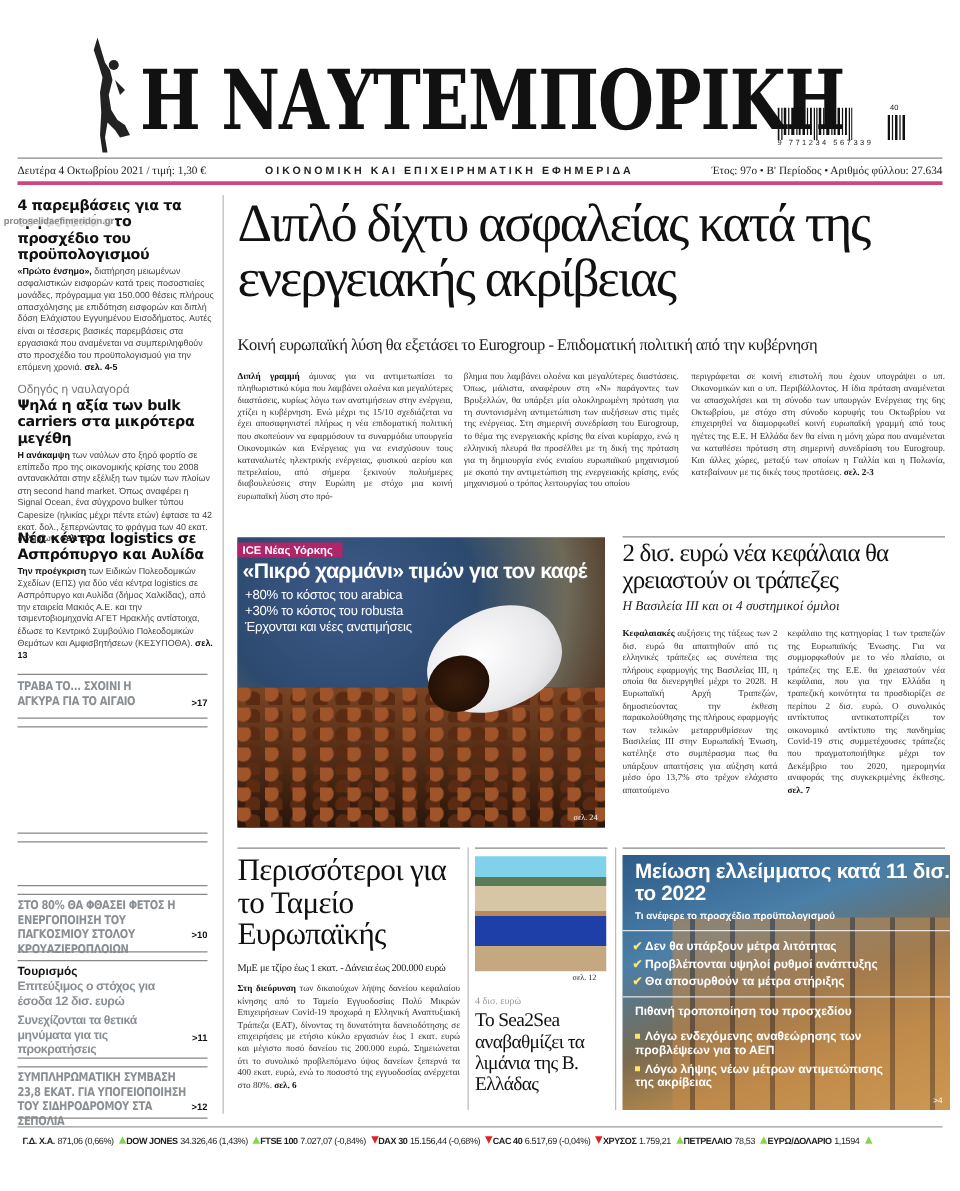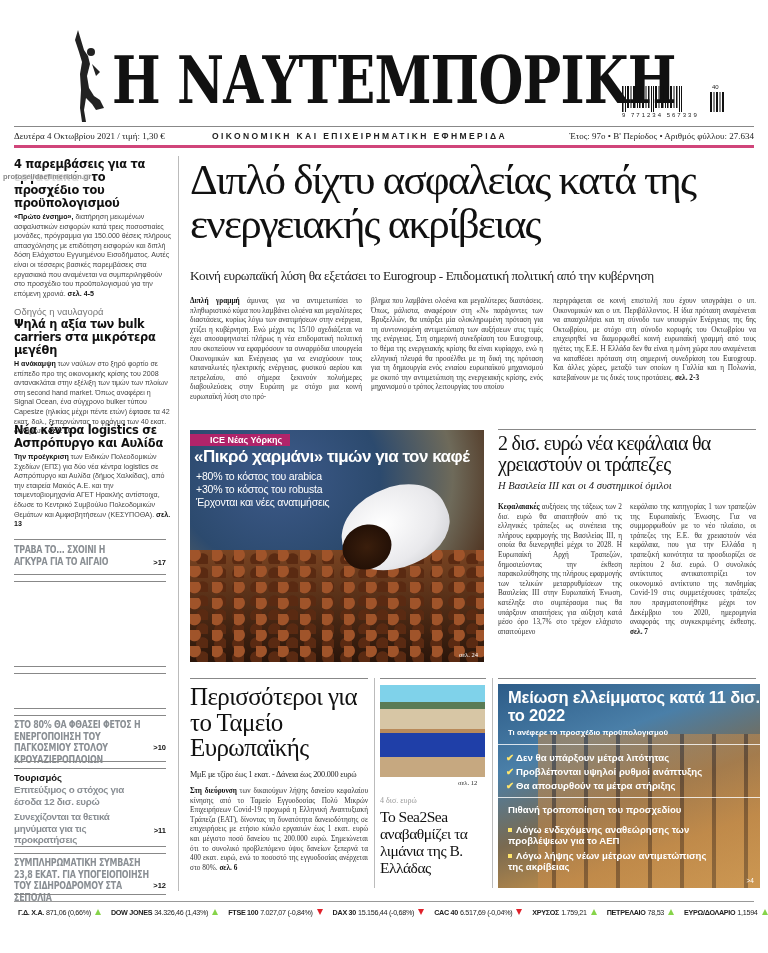--- a/index.html
+++ b/index.html
@@ -44,21 +44,21 @@
   
   #coffee { position: absolute; left: 190px; top: 430px; width: 294px; height: 232px; overflow: hidden;
     background: radial-gradient(ellipse at 30% 20%, #3d5a8a 0%, #2c4a6e 35%, #6e6a5a 60%, #4a2a16 80%),
                 linear-gradient(#2c4a73, #6a3e22); }
   #coffee-beans { position: absolute; left: 0; top: 120px; width: 294px; height: 112px;
     background: radial-gradient(circle at 20% 30%, #a0542a 0 6px, transparent 7px) 0 0/22px 16px,
                 radial-gradient(circle at 70% 70%, #5a2a12 0 6px, transparent 7px) 0 0/18px 14px,
                 linear-gradient(#7a4422, #2a150a); }
   #coffee-cup { position: absolute; left: 150px; top: 58px; width: 110px; height: 80px; background: radial-gradient(ellipse at 40% 40%, #ffffff 0%, #e9e9ec 60%, #c7c8cc 100%); border-radius: 50% 50% 45% 55%; transform: rotate(-25deg); }
   #coffee-cup-inner { position: absolute; left: 152px; top: 95px; width: 50px; height: 44px; background: radial-gradient(ellipse, #3a1e0c, #1a0b04); border-radius: 50%; transform: rotate(-25deg); }
-  #coffee-tag { position: absolute; left: 0; top: 4px; background: #b0246a; color: #fff; font-size: 9px; font-weight: bold; padding: 1px 8px 1px 20px; }
+  #coffee-tag { position: absolute; left: 0; top: 4px; background: #b0246a; color: #fff; font-size: 9px; font-weight: bold; padding: 1px 8px 1px 4px; }
   #coffee-title { position: absolute; left: 4px; top: 17px; color: #fff; font-size: 17px; font-weight: bold; letter-spacing: -0.5px; white-space: nowrap; }
   .coffee-line { position: absolute; left: 6px; color: #fff; font-size: 10.5px; line-height: 12px; letter-spacing: -0.2px; }
   #coffee-ref { position: absolute; right: 6px; bottom: 4px; color: #fff; font-size: 6.5px; font-family: "Liberation Serif", serif; }
 
   
   #banks-rule { position: absolute; left: 498px; top: 429px; width: 258px; height: 1px; background: #888; }
   #banks-title { position: absolute; left: 498px; top: 433px; width: 260px; font-family: "Liberation Serif", serif; font-size: 20px; line-height: 21px; color: #111; letter-spacing: -0.7px; }
   #banks-sub { position: absolute; left: 498px; top: 480px; width: 260px; font-family: "Liberation Serif", serif; font-size: 10.6px; color: #222; font-style: italic; }
 
   
@@ -84,21 +84,21 @@
   .budget-sep { position: absolute; left: 0; width: 262px; height: 1px; background: rgba(255,255,255,0.8); }
   .budget-check { position: absolute; left: 8px; color: #fff; font-size: 9.6px; font-weight: bold; line-height: 11px; white-space: nowrap; }
   .budget-check .ck { color: #ffe56b; margin-right: 2px; }
   #budget-head2 { position: absolute; left: 10px; top: 138px; color: #fff; font-size: 9.6px; font-weight: bold; }
   .budget-bullet { position: absolute; left: 10px; color: #fff; font-size: 9.6px; font-weight: bold; line-height: 11px; }
   .budget-bullet .dot { display: inline-block; width: 4px; height: 4px; background: #ffe56b; margin-right: 4px; vertical-align: middle; }
   #budget-ref { position: absolute; right: 6px; bottom: 4px; color: #fff; font-size: 6.5px; }
 
   
   #ticker-rule { position: absolute; left: 14px; top: 901px; width: 740px; height: 1px; background: #999; }
-  #ticker { position: absolute; left: 18px; top: 905px; width: 740px; height: 14px; display: flex; gap: 10px; font-size: 7.2px; letter-spacing: -0.3px; white-space: nowrap; color: #222; }
+  #ticker { position: absolute; left: 18px; top: 905px; width: 740px; height: 14px; display: flex; font-size: 7.2px; letter-spacing: -0.3px; white-space: nowrap; color: #222; }
   .tk { display: flex; align-items: center; gap: 2px; }
   .tk-name { font-weight: bold; }
   .arr-up { display: inline-block; width: 0; height: 0; border-left: 3.5px solid transparent; border-right: 3.5px solid transparent; border-bottom: 6px solid #86d44a; margin-left: 2px; }
   .arr-down { display: inline-block; width: 0; height: 0; border-left: 3.5px solid transparent; border-right: 3.5px solid transparent; border-top: 6px solid #e0202a; margin-left: 2px; }
 </style>
 </head>
 <body>
 
 <div id="masthead">
   <svg id="logo-figure" viewBox="0 0 40 96">

